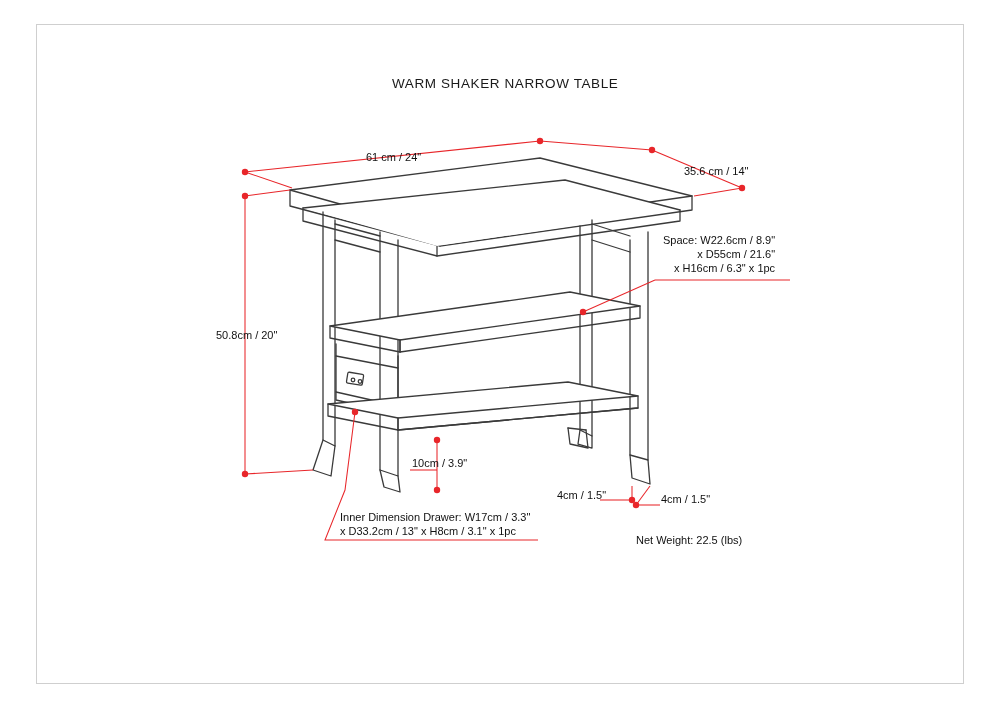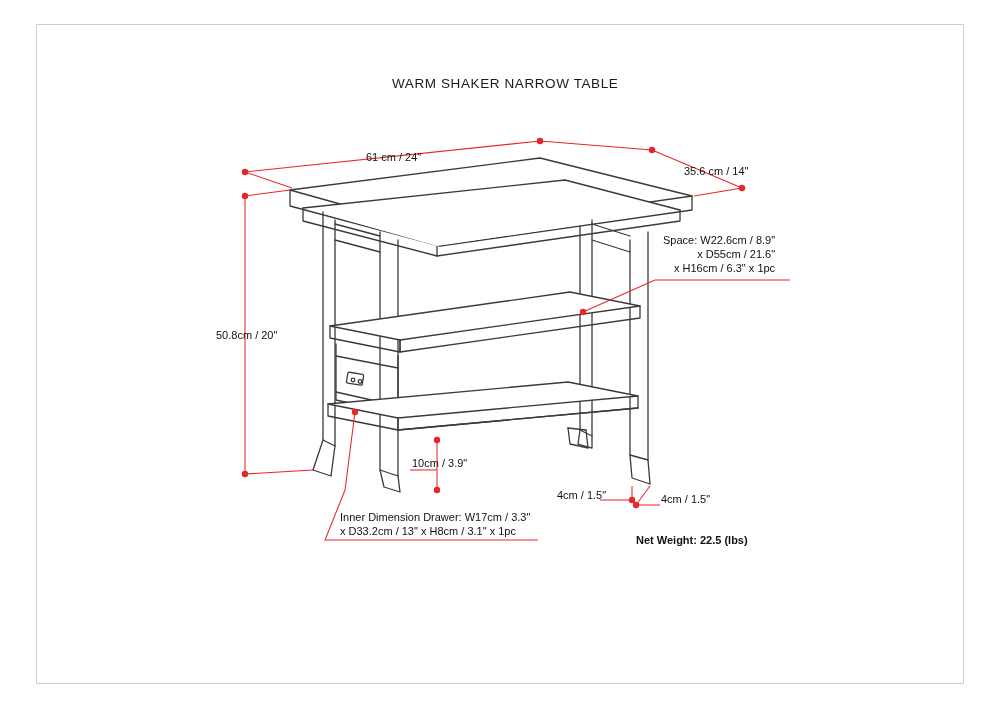--- a/index.html
+++ b/index.html
@@ -53,21 +53,21 @@
   }
   .dim-right { text-align: right; }
   #d-width   { left: 366px; top: 150px; }
   #d-depth   { left: 684px; top: 164px; }
   #d-height  { left: 216px; top: 328px; }
   #d-space   { left: 663px; top: 233px; }
   #d-shelf   { left: 412px; top: 456px; }
   #d-drawer  { left: 340px; top: 510px; }
   #d-leg-l   { left: 557px; top: 488px; }
   #d-leg-r   { left: 661px; top: 492px; }
-  #d-weight  { left: 636px; top: 533px; font-weight: bold; }
+  #d-weight  { left: 636px; top: 533px; }
 </style>
 </head>
 <body>
 
 <div id="page">
 
   <div class="frame"></div>
 
   <div id="svgwrap">
   <svg width="1000" height="707" viewBox="0 0 1000 707" xmlns="http://www.w3.org/2000/svg">

